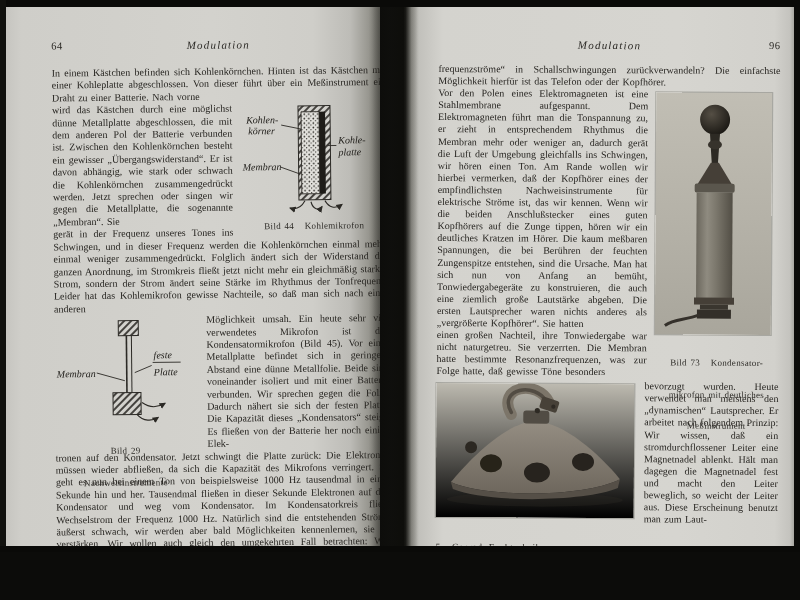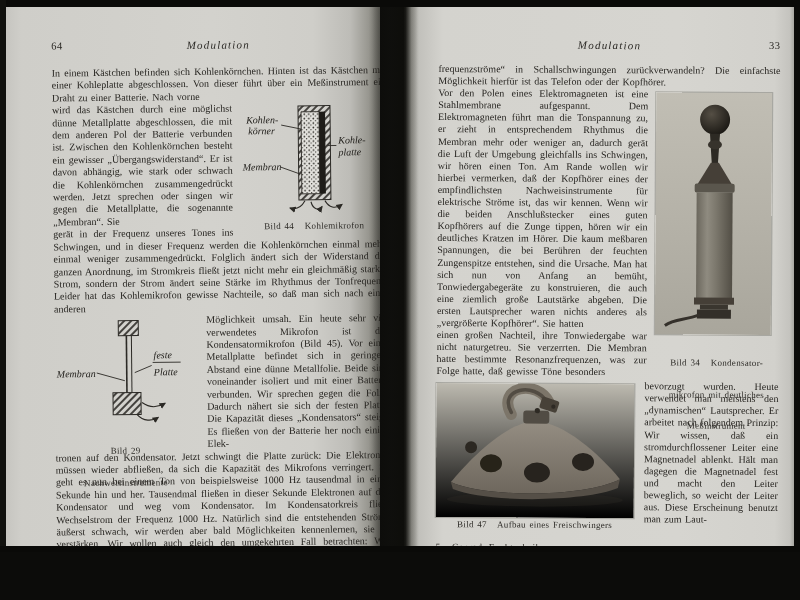--- a/index.html
+++ b/index.html
@@ -152,21 +152,21 @@
         <p>tronen auf den Kondensator. Jetzt schwingt die Platte zurück: Die Elektronen müssen wieder abfließen, da sich die Kapazität des Mikrofons verringert. So geht es nun bei einem Ton von beispielsweise 1000 Hz tausendmal in einer Sekunde hin und her. Tausendmal fließen in dieser Sekunde Elektronen auf den Kondensator und weg vom Kondensator. Im Kondensatorkreis fließt Wechselstrom der Frequenz 1000 Hz. Natürlich sind die entstehenden Ströme äußerst schwach, wir werden aber bald Möglichkeiten kennenlernen, sie zu verstärken. Wir wollen auch gleich den umgekehrten Fall betrachten: Wie können wir diese „Ton-</p>
       </div>
     </div>
   </div>
 
   <div class="page page-right">
     <div class="tilt-r">
       <div class="page-header">
         <div class="hdr-row">
           <span></span>
-          <span class="hdr-num">33</span>
+          <span class="hdr-num">96</span>
         </div>
         <div class="hdr-center hdr-title">Modulation</div>
       </div>
 
       <div class="page-body">
         <p>frequenzströme“ in Schallschwingungen zurückverwandeln? Die einfachste Möglichkeit hierfür ist das Telefon oder der Kopfhörer.</p>
 
         <div class="fig f46">
           <svg class="photo" width="116" height="242" viewBox="0 0 116 242">
             <defs>
@@ -194,21 +194,21 @@
               <path d="M41,93 L77,93 L63,70 L55,70 Z" fill="#453f37"></path>
               <rect x="39" y="91" width="40" height="9" rx="2" fill="#5a564d"></rect>
               <rect x="41" y="100" width="36" height="107" fill="url(#cyl46)"></rect>
               <rect x="39" y="205" width="40" height="7" fill="#453f37"></rect>
               <rect x="45" y="212" width="28" height="5" fill="#3a362f"></rect>
               <rect x="42" y="217" width="34" height="9" fill="#332f29"></rect>
               <path d="M45,222 C30,228 20,226 10,233" stroke="#35312b" stroke-width="3" fill="none"></path>
             </g>
           </svg>
           <div class="caption">
-            <div>Bild 34   Kondensator-</div>
+            <div>Bild 73   Kondensator-</div>
             <div>mikrofon mit deutliches</div>
             <div>Meßinstrument</div>
           </div>
         </div>
 
         <p>Vor den Polen eines Elektromagneten ist eine Stahlmembrane aufgespannt. Dem Elektromagneten führt man die Tonspannung zu, er zieht in entsprechendem Rhythmus die Membran mehr oder weniger an, dadurch gerät die Luft der Umgebung gleichfalls ins Schwingen, wir hören einen Ton. Am Rande wollen wir hierbei vermerken, daß der Kopfhörer eines der empfindlichsten Nachweisinstrumente für elektrische Ströme ist, das wir kennen. Wenn wir die beiden Anschlußstecker eines guten Kopfhörers auf die Zunge tippen, hören wir ein deutliches Kratzen im Hörer. Die kaum meßbaren Spannungen, die bei Berühren der feuchten Zungenspitze entstehen, sind die Ursache. Man hat sich nun von Anfang an bemüht, Tonwiedergabegeräte zu konstruieren, die auch eine ziemlich große Lautstärke abgeben. Die ersten Lautsprecher waren nichts anderes als „vergrößerte Kopfhörer“. Sie hatten</p>
         <p>einen großen Nachteil, ihre Tonwiedergabe war nicht naturgetreu. Sie verzerrten. Die Membran hatte bestimmte Resonanzfrequenzen, was zur Folge hatte, daß gewisse Töne besonders</p>
 
         <div class="fig f47">
           <svg class="photo" width="198" height="134" viewBox="0 0 198 134">
@@ -233,21 +233,20 @@
               <ellipse cx="147" cy="78" rx="11" ry="9" fill="#27231e"></ellipse>
               <ellipse cx="35" cy="64" rx="6" ry="6" fill="#2c2822"></ellipse>
               <rect x="87" y="27" width="26" height="13" rx="3" fill="#514c44"></rect>
               <path d="M75,31 C59,3 101,-5 113,19" stroke="#7c7569" stroke-width="11" fill="none" stroke-linecap="round"></path>
               <path d="M75,29 C61,5 99,-2 110,18" stroke="#524c43" stroke-width="3.5" fill="none" stroke-linecap="round"></path>
               <rect x="104" y="15" width="18" height="12" rx="2" fill="#474138" transform="rotate(18 113 21)"></rect>
               <circle cx="101" cy="27" r="2.6" fill="#2e2a24"></circle>
               <circle cx="117" cy="23" r="2.1" fill="#2e2a24"></circle>
             </g>
           </svg>
-          <div class="caption">Bild 47   Aufbau eines Freischwingers</div>
         </div>
 
         <p>bevorzugt wurden. Heute verwendet man meistens den „dynamischen“ Lautsprecher. Er arbeitet nach folgendem Prinzip: Wir wissen, daß ein stromdurchflossener Leiter eine Magnetnadel ablenkt. Hält man dagegen die Magnetnadel fest und macht den Leiter beweglich, so weicht der Leiter aus. Diese Erscheinung benutzt man zum Laut-</p>
 
         <div class="footer-line">5   Conrad, Funktechnik</div>
       </div>
     </div>
   </div>
 
   <div class="gutter"></div>

